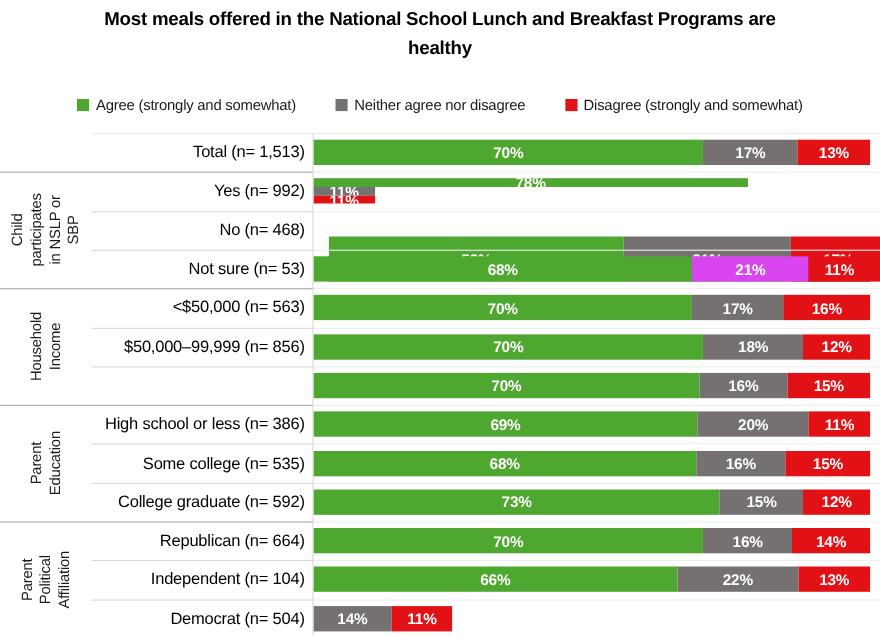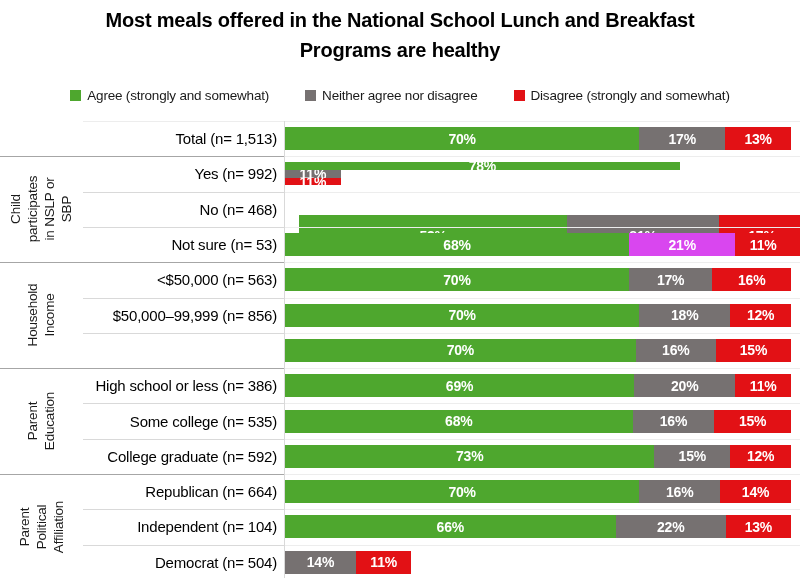--- a/index.html
+++ b/index.html
@@ -5,21 +5,21 @@
   html, body { margin: 0; padding: 0; background: #ffffff; }
   body {
     width: 800px; height: 578px; overflow: hidden;
     font-family: "Liberation Sans", sans-serif;
     -webkit-font-smoothing: antialiased;
   }
   .stage { position: relative; width: 800px; height: 578px; background: #fff; }
 
   .title {
     position: absolute; top: 5px; left: 80px; width: 640px;
-    text-align: center; font-weight: bold; font-size: 20px;
+    text-align: center; font-weight: bold; font-size: 17px;
     line-height: 1.5; color: #000; letter-spacing: -0.2px;
   }
 
   .legend {
     position: absolute; top: 88px; left: 0; width: 800px;
     display: flex; justify-content: center; gap: 36px;
     font-size: 13.5px; color: #1a1a1a; letter-spacing: -0.2px;
   }
   .legend-item { display: flex; align-items: center; gap: 6px; }
   .legend-swatch { width: 11px; height: 11px; flex: 0 0 11px; }

